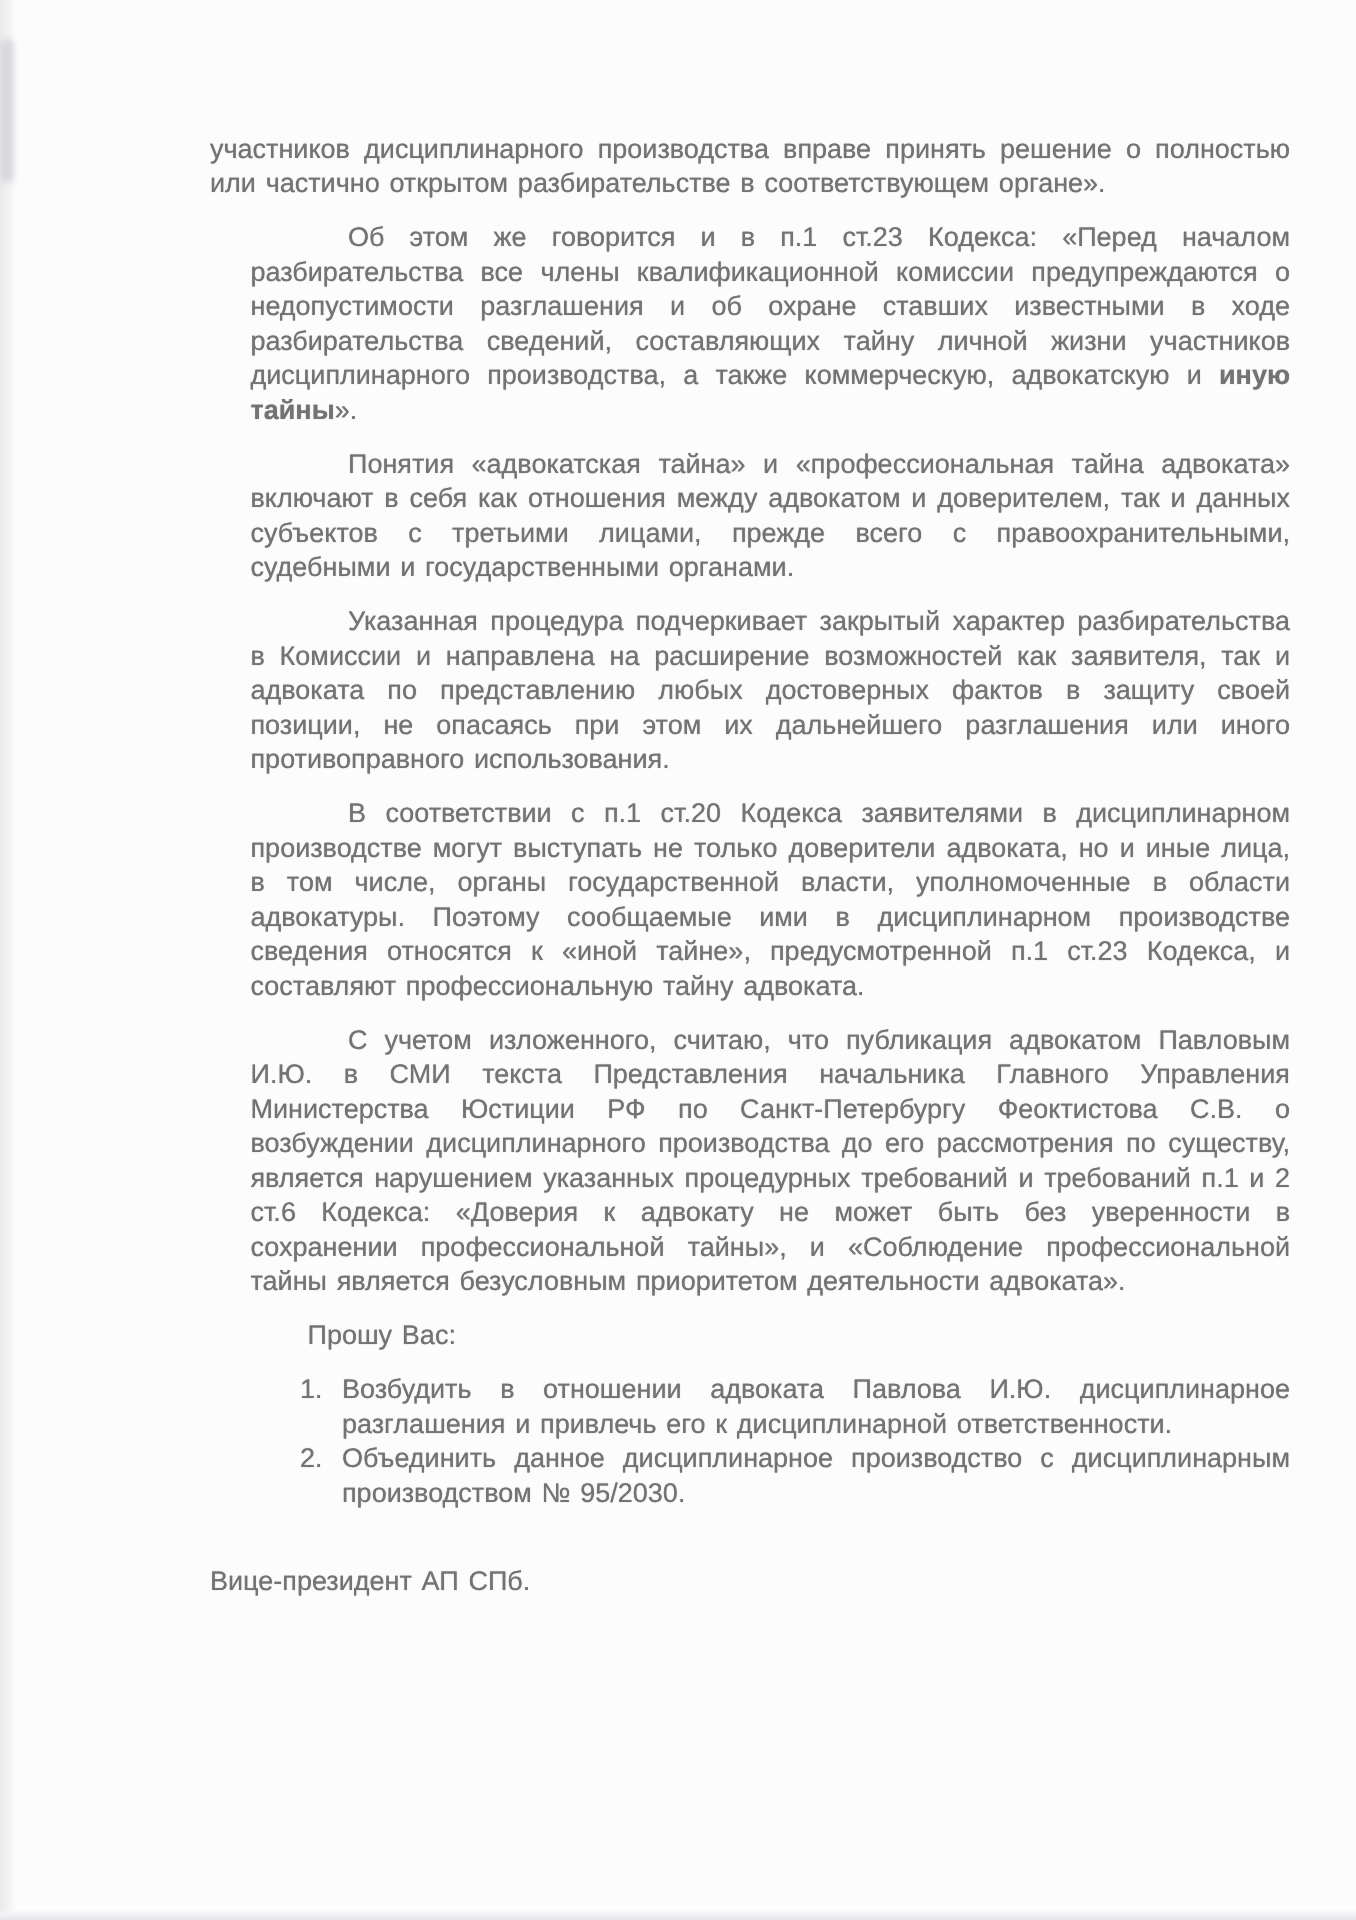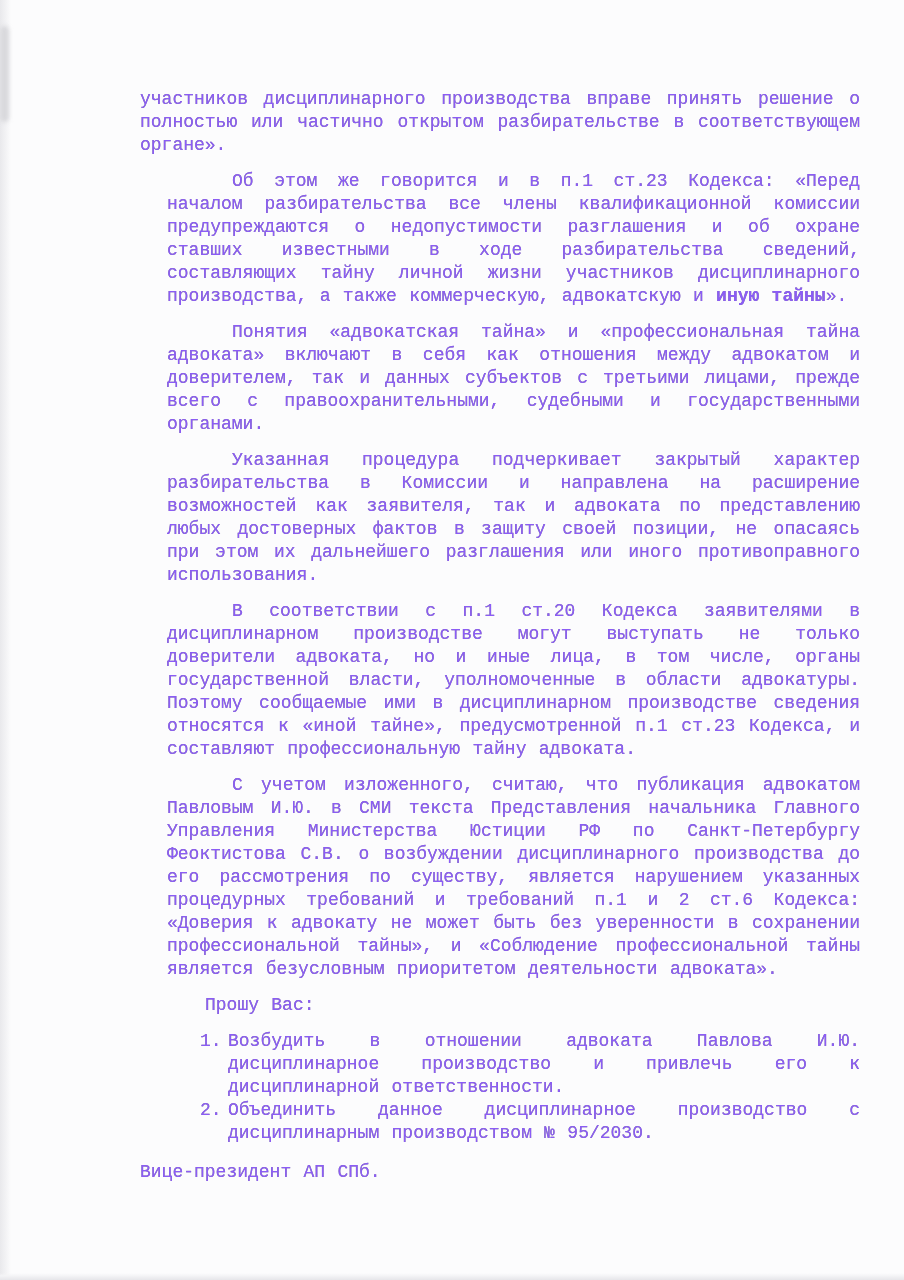--- a/index.html
+++ b/index.html
@@ -6,22 +6,22 @@
     margin: 0;
     padding: 0;
     background: #ffffff;
   }
   .page {
     position: relative;
     width: 904px;
     height: 1280px;
     background: #fcfcfd;
     overflow: hidden;
-    font-family: Liberation Mono, monospace;
-    color: #8b5cf6;
+    font-family: Liberation Sans, sans-serif;
+    color: #737373;
   }
   
   .scan-shadow-left {
     position: absolute;
     left: 0; top: 0; bottom: 0;
     width: 11px;
     background: linear-gradient(to right, #e9e9ec 0%, #f3f3f5 55%, rgba(255,255,255,0) 100%);
   }
   .scan-smudge-topleft {
     position: absolute;
@@ -67,21 +67,21 @@
   }
   .request-item .num {
     flex: 0 0 28px;
   }
   .request-item .item-text {
     flex: 1 1 auto;
     text-align: justify;
     text-align-last: left;
   }
   .signature {
-    margin: 16px 0 0 0;
+    margin: 36px 0 0 0;
   }
 </style>
 </head>
 <body>
 
 <div class="page">
   <div class="scan-shadow-left"></div>
   <div class="scan-smudge-topleft"></div>
   <div class="scan-edge-bottom"></div>
 
@@ -93,21 +93,21 @@
         <p class="para indent"><span>Указанная процедура подчеркивает закрытый характер разбирательства в Комиссии и направлена на расширение возможностей как заявителя, так и адвоката по представлению любых достоверных фактов в защиту своей позиции, не опасаясь при этом их дальнейшего разглашения или иного противоправного использования.</span></p>
         <p class="para indent"><span>В соответствии с п.1 ст.20 Кодекса заявителями в дисциплинарном производстве могут выступать не только доверители адвоката, но и иные лица, в том числе, органы государственной власти, уполномоченные в области адвокатуры. Поэтому сообщаемые ими в дисциплинарном производстве сведения относятся к «иной тайне», предусмотренной п.1 ст.23 Кодекса, и составляют профессиональную тайну адвоката.</span></p>
         <p class="para indent"><span>С учетом изложенного, считаю, что публикация адвокатом Павловым И.Ю. в СМИ текста Представления начальника Главного Управления Министерства Юстиции РФ по Санкт-Петербургу Феоктистова С.В. о возбуждении дисциплинарного производства до его рассмотрения по существу, является нарушением указанных процедурных требований и требований п.1 и 2 ст.6 Кодекса: «Доверия к адвокату не может быть без уверенности в сохранении профессиональной тайны», и «Соблюдение профессиональной тайны является безусловным приоритетом деятельности адвоката».</span></p>
       </div>
 
     <p class="request-intro">Прошу Вас:</p>
 
     <div class="request-list">
         <div class="request-item">
           <span class="num">1.</span>
-          <span class="item-text">Возбудить в отношении адвоката Павлова И.Ю. дисциплинарное производство и привлечь его к дисциплинарной ответственности.</span>
+          <span class="item-text">Возбудить в отношении адвоката Павлова И.Ю. дисциплинарное разглашения и привлечь его к дисциплинарной ответственности.</span>
         </div>
         <div class="request-item">
           <span class="num">2.</span>
           <span class="item-text">Объединить данное дисциплинарное производство с дисциплинарным производством № 95/2030.</span>
         </div>
       </div>
 
     <p class="signature">Вице-президент АП СПб.</p>
   </div>
 </div>

